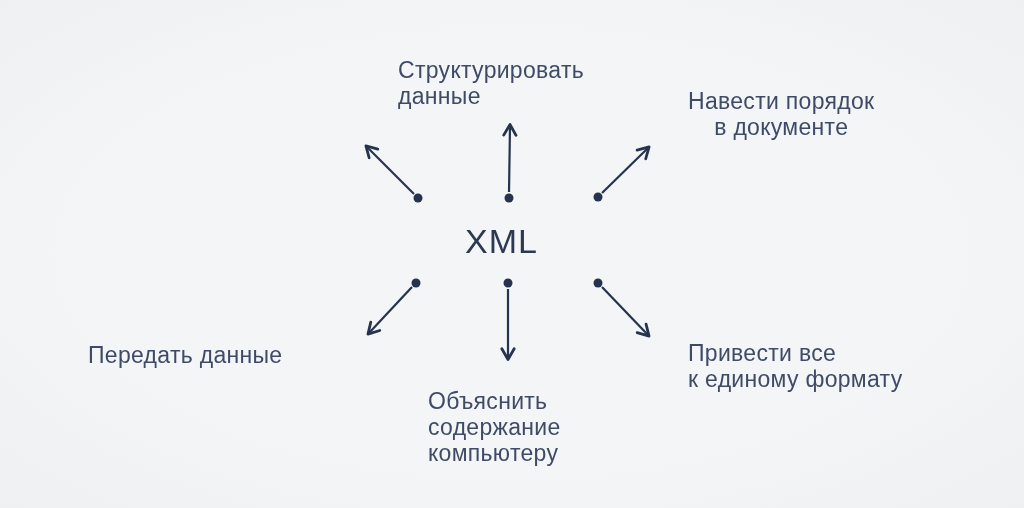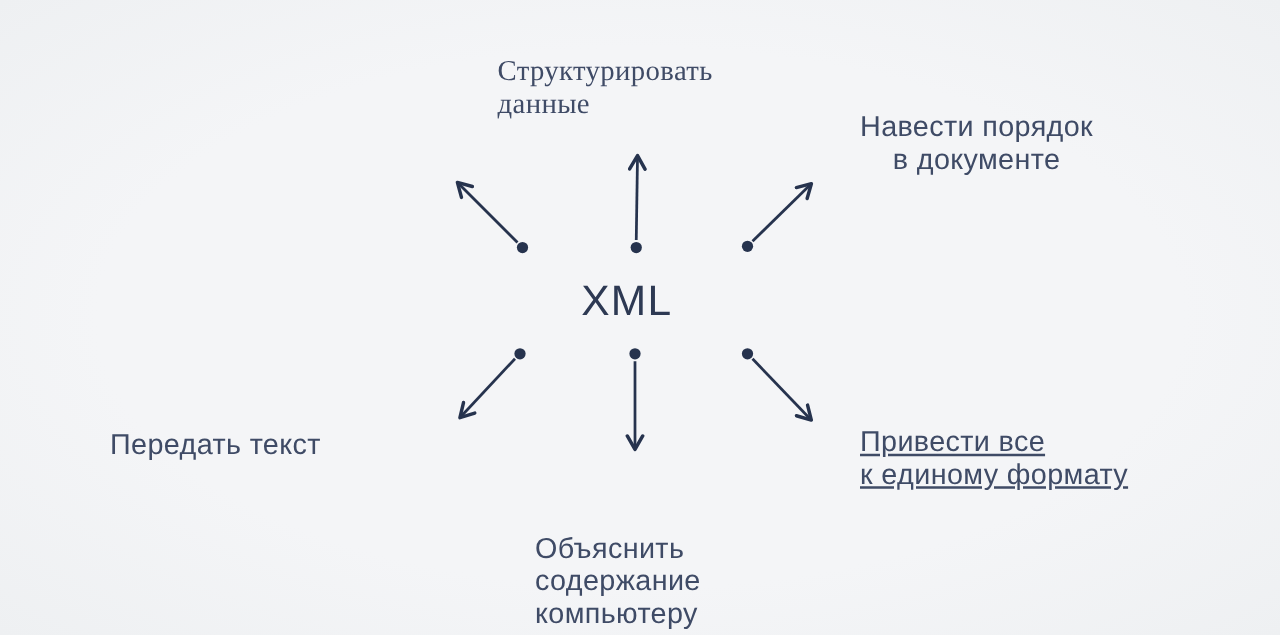--- a/index.html
+++ b/index.html
@@ -21,25 +21,25 @@
   }
   .label {
     position: absolute;
     font-size: 23px;
     line-height: 26px;
     letter-spacing: 0.3px;
     color: #3f4b66;
     white-space: pre-line;
   }
   .label-top-left   { left: 88px;  top: 88px;  }
-  .label-top        { left: 398px; top: 44px; font-family: Liberation Serif, serif;  }
+  .label-top        { left: 398px; top: 57px;  }
   .label-top-right  { left: 688px; top: 88px; text-align: center;  }
   .label-bottom-left{ left: 88px;  top: 342px; }
-  .label-bottom     { left: 428px; top: 388px; margin-top: 37px; }
-  .label-bottom-right{ left: 688px; top: 340px; text-decoration: underline; }
+  .label-bottom     { left: 428px; top: 388px; }
+  .label-bottom-right{ left: 688px; top: 340px; }
   .center-label {
     position: absolute;
     left: 465px;
     top: 218px;
     font-size: 34px;
     line-height: 46px;
     letter-spacing: 1px;
     color: #2d3953;
   }
 </style>
@@ -86,21 +86,21 @@
     </g>
   </svg>
 
 
   <div class="label label-top">Структурировать
 данные</div>
 
   <div class="label label-top-right">Навести порядок
 в документе</div>
 
-  <div class="label label-bottom-left">Передать текст</div>
+  <div class="label label-bottom-left">Передать данные</div>
 
   <div class="label label-bottom">Объяснить
 содержание
 компьютеру</div>
 
   <div class="label label-bottom-right">Привести все
 к единому формату</div>
 
   <div class="center-label">XML</div>
 

